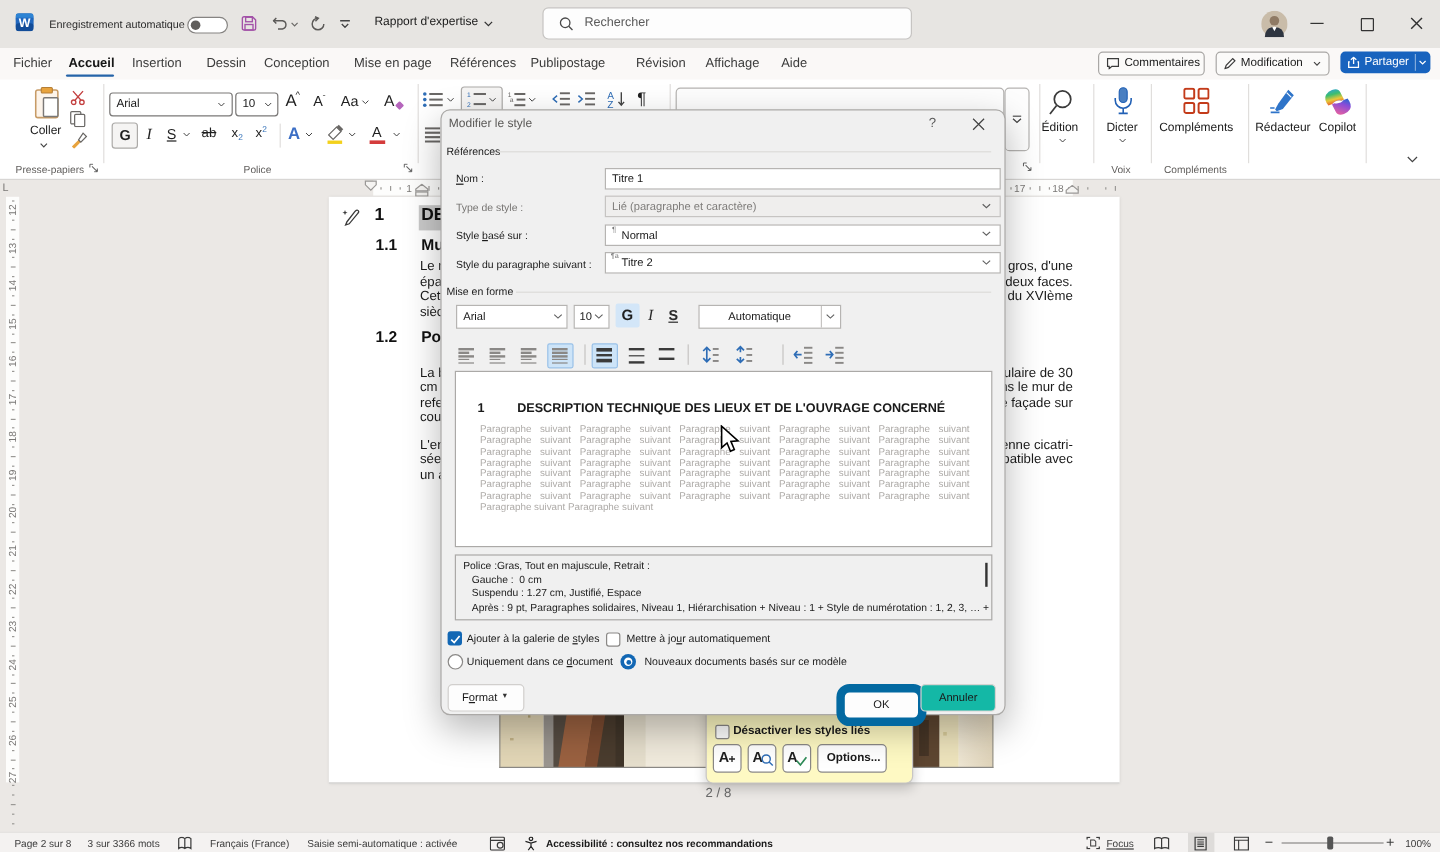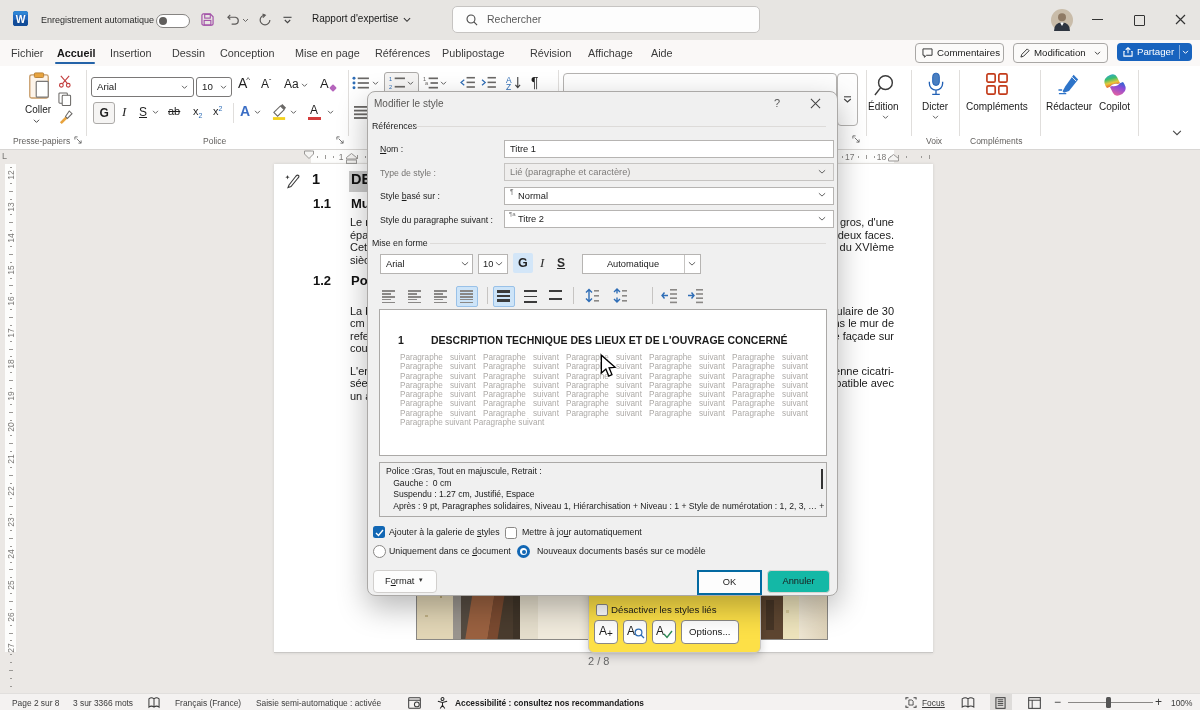--- a/index.html
+++ b/index.html
@@ -592,21 +592,21 @@
         <rect x="0.7" y="0.7" width="12.6" height="11.6" fill="none" stroke="#3b3b3b" stroke-width="1.1"></rect>
         <path d="M0.7 3.5 H13.3 M4.5 3.5 V12.3" stroke="#3b3b3b" stroke-width="1"></path>
       </svg>
   <div class="ab" style="left:1054px;top:1px;font-size:12px;color:#3b3b3b;">−</div>
   <div class="ab" style="left:1068px;top:8px;width:85px;height:1px;background:#8A8886;"></div>
   <div class="ab" style="left:1106px;top:3px;width:4.5px;height:11px;background:#555;border-radius:1.5px;"></div>
   <div class="ab" style="left:1155px;top:1px;font-size:12px;color:#3b3b3b;">+</div>
   <div class="ab" style="left:1171px;top:4px;">100%</div>
 </div>
 
-<div class="ab" id="stylespane" style="left:588px;top:560px;width:171px;height:91px;background:#fde047;border:1px solid #C8C6C4;border-radius:6px;box-shadow:0 4px 10px rgba(0,0,0,0.18);">
+<div class="ab" id="stylespane" style="left:588px;top:560px;width:171px;height:91px;background:#fef9c3;border:1px solid #C8C6C4;border-radius:6px;box-shadow:0 4px 10px rgba(0,0,0,0.18);font-weight:bold;">
   <div class="ab" style="left:7px;top:43px;width:10px;height:10px;border:1px solid #8A8886;border-radius:2px;background:#fff;"></div>
   <div class="ab" style="left:22px;top:43px;font-size:9.7px;color:#1a1a1a;">Désactiver les styles liés</div>
   <div class="ab" style="left:5px;top:59px;width:22px;height:22px;border:1px solid #8A8886;border-radius:4px;background:#fff;">
     <div class="ab" style="left:4px;top:3px;font-size:12px;color:#1f1f1f;">A</div>
         <div class="ab" style="left:12px;top:7px;font-size:10px;color:#1f1f1f;">+</div>
   </div>
   <div class="ab" style="left:34px;top:59px;width:22px;height:22px;border:1px solid #8A8886;border-radius:4px;background:#fff;">
     <div class="ab" style="left:3px;top:3px;font-size:12px;color:#1f1f1f;">A</div>
     <svg class="ab" style="left:10px;top:7px" width="11" height="11" viewBox="0 0 11 11">
           <circle cx="4.5" cy="4.5" r="3.4" fill="none" stroke="#2E6DB6" stroke-width="1.2"></circle>
@@ -782,21 +782,21 @@
 <div class="ab" style="left:21px;top:454px;font-size:8.8px;color:#1a1a1a;">Uniquement dans ce <span style="text-decoration:underline">d</span>ocument</div>
 <div class="ab" style="left:149px;top:453px;width:13px;height:13px;background:#1267B4;border-radius:50%;">
 <div class="ab" style="left:3px;top:3px;width:7px;height:7px;background:#fff;border-radius:50%;"></div>
 <div class="ab" style="left:4.5px;top:4.5px;width:4px;height:4px;background:#1267B4;border-radius:50%;"></div>
       </div>
 <div class="ab" style="left:169px;top:454px;font-size:8.8px;color:#1a1a1a;">Nouveaux documents basés sur ce modèle</div>
 <div class="ab" style="left:5px;top:478px;width:62px;height:21px;background:#FDFDFD;border:1px solid #D1CFCD;border-radius:4px;">
 <div class="ab" style="left:11px;top:5px;font-size:9.3px;color:#1a1a1a;">F<span style="text-decoration:underline">o</span>rmat</div>
 <div class="ab" style="left:45px;top:5px;font-size:7px;color:#333;">▾</div>
       </div>
-<div class="ab" style="left:329px;top:478px;width:61px;height:21px;background:#FDFDFD;border:2px solid #0369a1;border-radius:0;">
+<div class="ab" style="left:329px;top:478px;width:61px;height:21px;background:#FDFDFD;border:7px solid #0369a1;border-radius:11px;">
         <div class="ab" style="left:0;top:5px;width:100%;text-align:center;font-size:9.3px;color:#1a1a1a;">OK</div>
       </div>
 <div class="ab" style="left:399px;top:478px;width:61px;height:21px;background:#14b8a6;border:1px solid #D5D3D1;border-radius:4px;">
         <div class="ab" style="left:0;top:5px;width:100%;text-align:center;font-size:9.3px;color:#1a1a1a;">Annuler</div>
       </div>
 </div>
 
 <svg class="ab" style="left:600px;top:354px" width="17" height="25" viewBox="0 0 14 21">
   <path d="M1 1 L1 16 L4.8 12.7 L7.2 18.5 L9.9 17.3 L7.5 11.6 L12.5 11.2 Z" fill="#fff" stroke="#000" stroke-width="1.1"></path>
 </svg>

